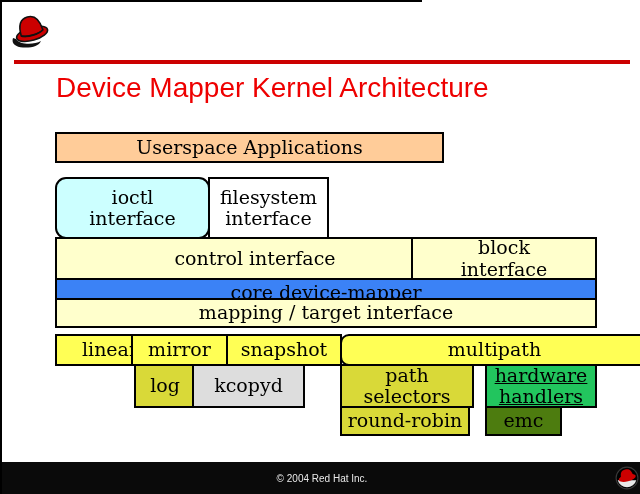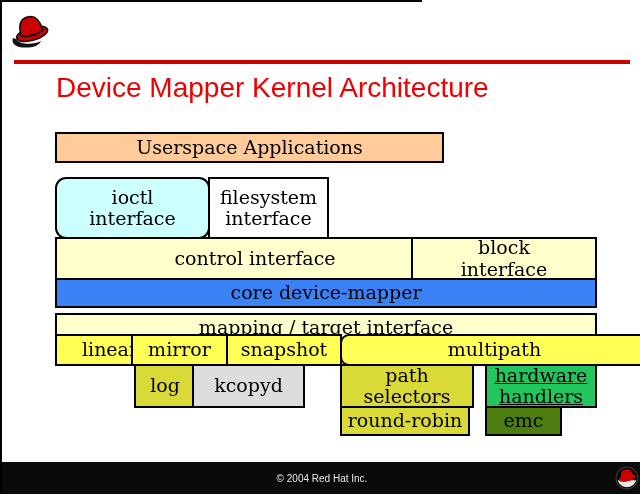--- a/index.html
+++ b/index.html
@@ -23,21 +23,21 @@
     display:flex;align-items:center;justify-content:center;text-align:center;
     font-family:"DejaVu Serif",serif;font-size:19px;color:#000;
     white-space:pre-line;line-height:1.12;
   }
   #b-userspace{left:53px;top:132px;width:389px;height:31px;}
   #b-ioctl{left:53px;top:177px;width:155px;height:62px;}
   #b-filesystem{left:206px;top:177px;width:121px;height:62px;}
   #b-control{left:53px;top:237px;width:358px;height:43px;padding-left:42px;}
   #b-block{left:409px;top:237px;width:186px;height:43px;}
   #b-core{left:53px;top:278px;width:542px;height:30px;}
-  #b-mapping{left:53px;top:313px;width:542px;height:30px;}
+  #b-mapping{left:53px;top:298px;width:542px;height:30px;}
   #b-linear{left:53px;top:334px;width:78px;height:32px;}
   #b-mirror{left:129px;top:334px;width:97px;height:32px;}
   #b-snapshot{left:224px;top:334px;width:116px;height:32px;}
   #b-multipath{left:338px;top:334px;width:309px;height:32px;border-radius:9px;}
   #b-log{left:132px;top:364px;width:62px;height:44px;}
   #b-kcopyd{left:190px;top:364px;width:113px;height:44px;}
   #b-pathsel{left:338px;top:364px;width:134px;height:44px;}
   #b-hwhand{left:483px;top:364px;width:112px;height:44px;}
   #b-roundrobin{left:338px;top:406px;width:130px;height:30px;}
   #b-emc{left:483px;top:406px;width:77px;height:30px;}

